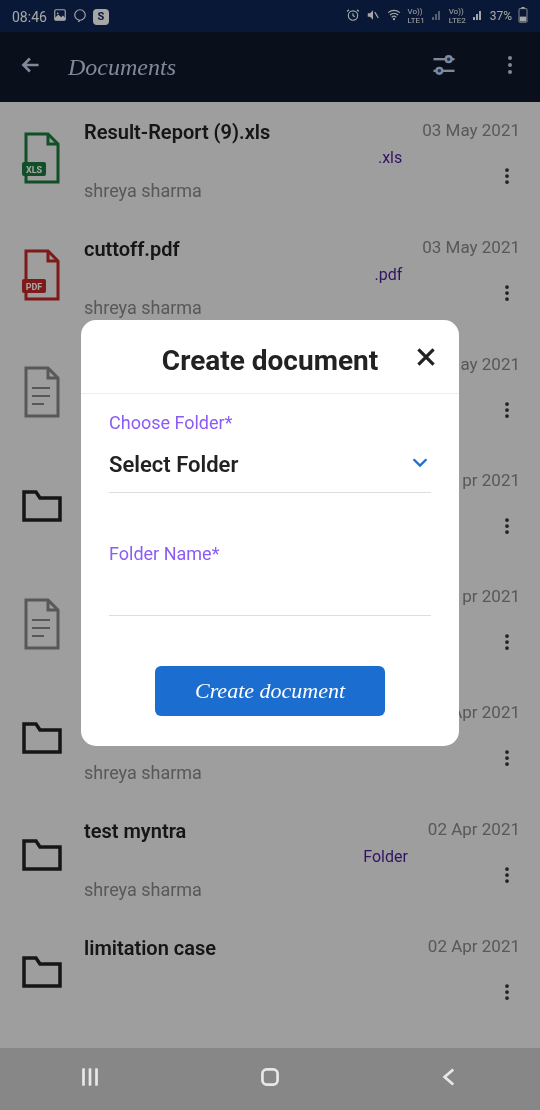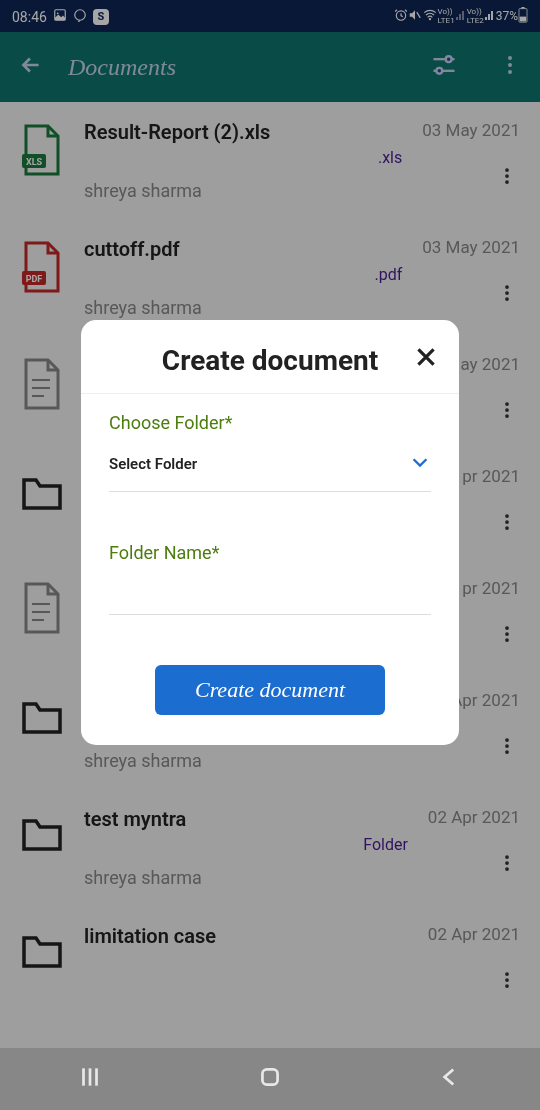--- a/index.html
+++ b/index.html
@@ -15,24 +15,24 @@
       height: 32px;
       background: #0d2654;
       color: #fff;
       display: flex;
       justify-content: space-between;
       align-items: center;
       padding: 0 12px;
       font-size: 14px;
     }
     .status-left { display: flex; align-items: flex-end; gap: 6px; }
-    .status-right { display: flex; align-items: center; font-size: 12px; }
+    .status-right { display: flex; align-items: center; gap: 6px; font-size: 12px; }
     .app-bar {
       height: 70px;
-      background: #0f766e;
+      background: #0f172a;
       display: flex;
       align-items: center;
       padding: 0 18px;
       gap: 24px;
     }
     .back-arrow { color: #c5d3eb; }
     .app-title {
       flex: 1;
       color: #c5d3eb;
       font-size: 24px;
@@ -40,21 +40,21 @@
       font-style: italic;
     }
     .app-bar-icon { color: #c5d3eb; margin-left: 16px; }
     .main-content { background: #f3f3f3; }
     .doc-item {
       display: flex;
       padding: 18px 20px;
       gap: 20px;
       align-items: flex-start;
     }
-    .doc-icon { width: 44px; height: 68px; flex-shrink: 0; margin-top: 4px; }
+    .doc-icon { width: 44px; height: 68px; flex-shrink: 0; margin-top: 12px; }
     .doc-info { flex: 1; }
     .doc-name { font-size: 20px; color: #222; font-weight: 600; }
     .doc-ext { font-size: 16px; color: #4c1d95; margin-top: 4px; text-align: right; }
     .doc-owner { font-size: 18px; color: #888; margin-top: 13px; }
     .doc-right { display: flex; flex-direction: column; align-items: flex-end; gap: 20px; }
     .doc-date { font-size: 17px; color: #888; }
     .doc-menu { color: #333; padding: 4px; }
     .dialog-overlay {
       position: absolute;
       top: 0; left: 0; right: 0; bottom: 0;
@@ -74,26 +74,26 @@
       display: flex;
       align-items: center;
       justify-content: center;
       padding: 24px 20px 16px;
       border-bottom: 1px solid #eee;
       position: relative;
     }
     .dialog-title { font-size: 28px; font-weight: 700; color: #222; }
     .dialog-close { position: absolute; right: 20px; top: 24px; }
     .dialog-body { padding: 18px 28px 0; }
-    .form-label { font-size: 18px; color: #4d7c0f; margin-bottom: 10px; }
+    .form-label { font-size: 18px; color: #8b5cf6; margin-bottom: 10px; }
     .form-select {
       display: flex;
       justify-content: space-between;
       align-items: center;
-      font-size: 15px;
+      font-size: 22px;
       font-weight: 600;
       color: #222;
       padding: 8px 0 14px;
       border-bottom: 1px solid #ddd;
       margin-bottom: 50px;
     }
     .chevron-down { color: #1c6dd0; }
     .form-input {
       width: 100%;
       border: none;
@@ -219,21 +219,21 @@
 
 <div class="main-content" id="docs-list">
     <div class="doc-item">
     <div class="doc-icon"><svg width="44" height="52" viewBox="0 0 44 52">
           <path d="M6 2 L28 2 L38 12 L38 50 L6 50 Z" fill="none" stroke="#1a7a3c" stroke-width="3"></path>
           <path d="M28 2 L28 12 L38 12" fill="none" stroke="#1a7a3c" stroke-width="3"></path>
           <rect x="2" y="30" width="24" height="14" rx="2" fill="#1a7a3c"></rect>
           <text x="14" y="41" fill="#fff" font-size="9" font-weight="bold" text-anchor="middle">XLS</text>
         </svg></div>
     <div class="doc-info">
-      <div class="doc-name">Result-Report (2).xls</div>
+      <div class="doc-name">Result-Report (9).xls</div>
       <div class="doc-ext">.xls</div>
       <div class="doc-owner">shreya   sharma</div>
     </div>
     <div class="doc-right">
       <div class="doc-date">03 May 2021</div>
       <div class="doc-menu">
         <svg width="18" height="24" viewBox="0 0 24 24" fill="#333">
             <circle cx="12" cy="4" r="2.5"></circle>
             <circle cx="12" cy="12" r="2.5"></circle>
             <circle cx="12" cy="20" r="2.5"></circle>

